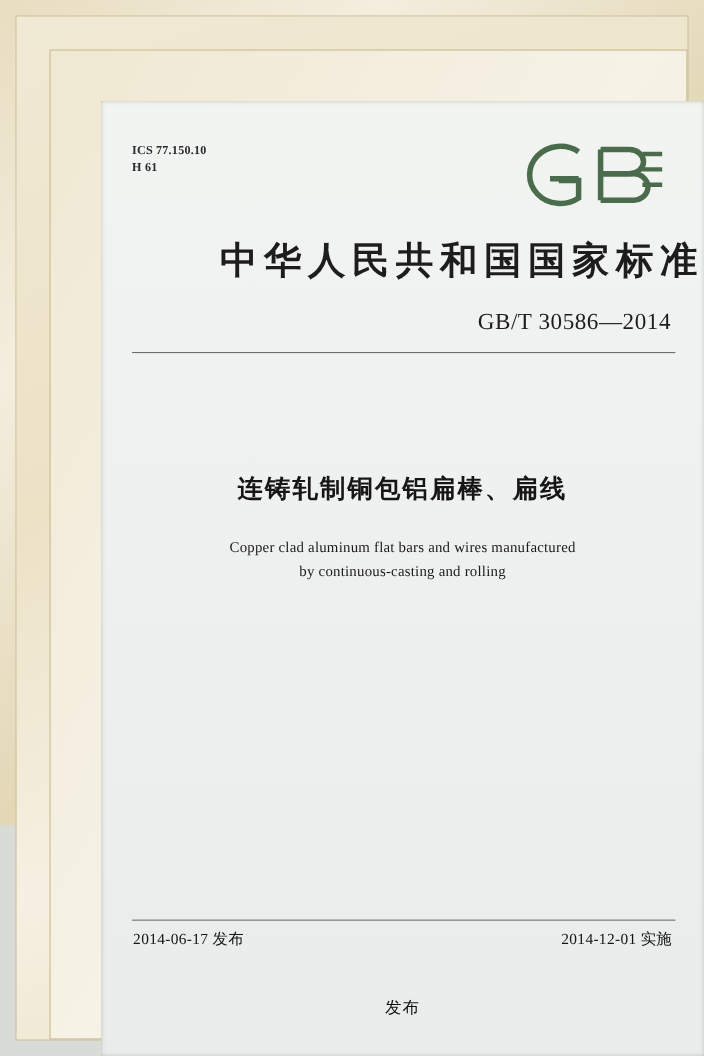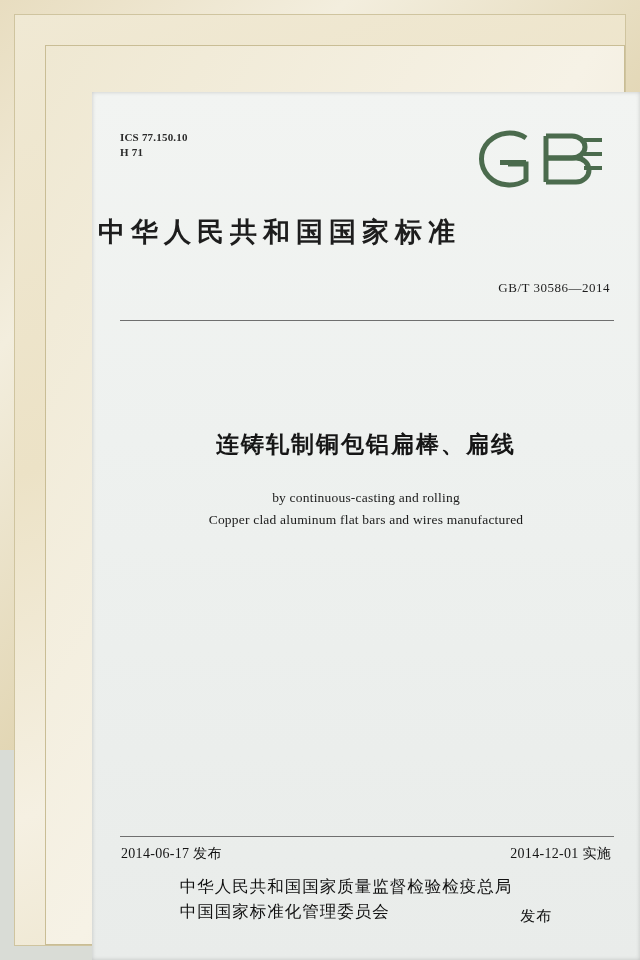--- a/index.html
+++ b/index.html
@@ -63,35 +63,35 @@
   .gb-logo {
     position: absolute;
     right: 26px; top: 32px;
     width: 150px; height: 70px;
   }
 
   .title-cn {
     position: absolute;
     left: 0; right: 0;
     top: 122px;
-    text-align: left;
+    text-align: right;
     font-family: "Liberation Serif", serif;
     font-weight: bold;
-    font-size: 27px;
+    font-size: 34px;
     letter-spacing: 6px;
     color: #1d1d1d;
     text-indent: 6px;
   }
 
   .std-number {
     position: absolute;
     right: 30px;
     top: 188px;
     font-family: "Liberation Serif", serif;
-    font-size: 13px;
+    font-size: 21px;
     color: #1d1d1d;
     letter-spacing: 0.5px;
   }
 
   .rule {
     position: absolute;
     left: 28px;
     right: 26px;
     top: 228px;
     height: 1px;
@@ -191,21 +191,21 @@
 <body>
 
 <div class="frame-outer">
   <div class="frame-mid">
     <div class="frame-inner-line">
 
       <div class="page">
 
         <div class="ics-block">
           <div>ICS 77.150.10</div>
-          <div>H 71</div>
+          <div>H 61</div>
         </div>
 
         <div class="gb-logo">
           <svg viewBox="0 0 150 70" width="150" height="70" aria-hidden="true">
             <g fill="none" stroke="#4b6b4d" stroke-width="5">
 
               <path d="M62 14 A28 26 0 1 0 62 56 L62 40 L44 40" stroke-linecap="butt"></path>
 
               <path d="M82 12 L82 58"></path>
               <path d="M82 12 L108 12 A13 11 0 0 1 108 34 L82 34"></path>
@@ -224,35 +224,31 @@
 
         <div class="title-cn">中华人民共和国国家标准</div>
 
         <div class="std-number">GB/T 30586—2014</div>
 
         <div class="rule"></div>
 
         <div class="subject-cn">连铸轧制铜包铝扁棒、扁线</div>
 
         <div class="subject-en">
+          <div>Copper clad aluminum flat bars and wires manufactured</div>
           <div>by continuous-casting and rolling</div>
-          <div>Copper clad aluminum flat bars and wires manufactured</div>
         </div>
 
         <div class="footer-rule"></div>
 
         <div class="date-left">2014-06-17 发布</div>
         <div class="date-right">2014-12-01 实施</div>
 
         <div class="issuer-block">
           <div class="issuer-inner">
-            <div class="issuer-lines">
-              <div>中华人民共和国国家质量监督检验检疫总局</div>
-              <div>中国国家标准化管理委员会</div>
-            </div>
             <div class="issue-word">发布</div>
           </div>
         </div>
 
       </div>
     </div>
   </div>
 </div>
 
 </body></html>

